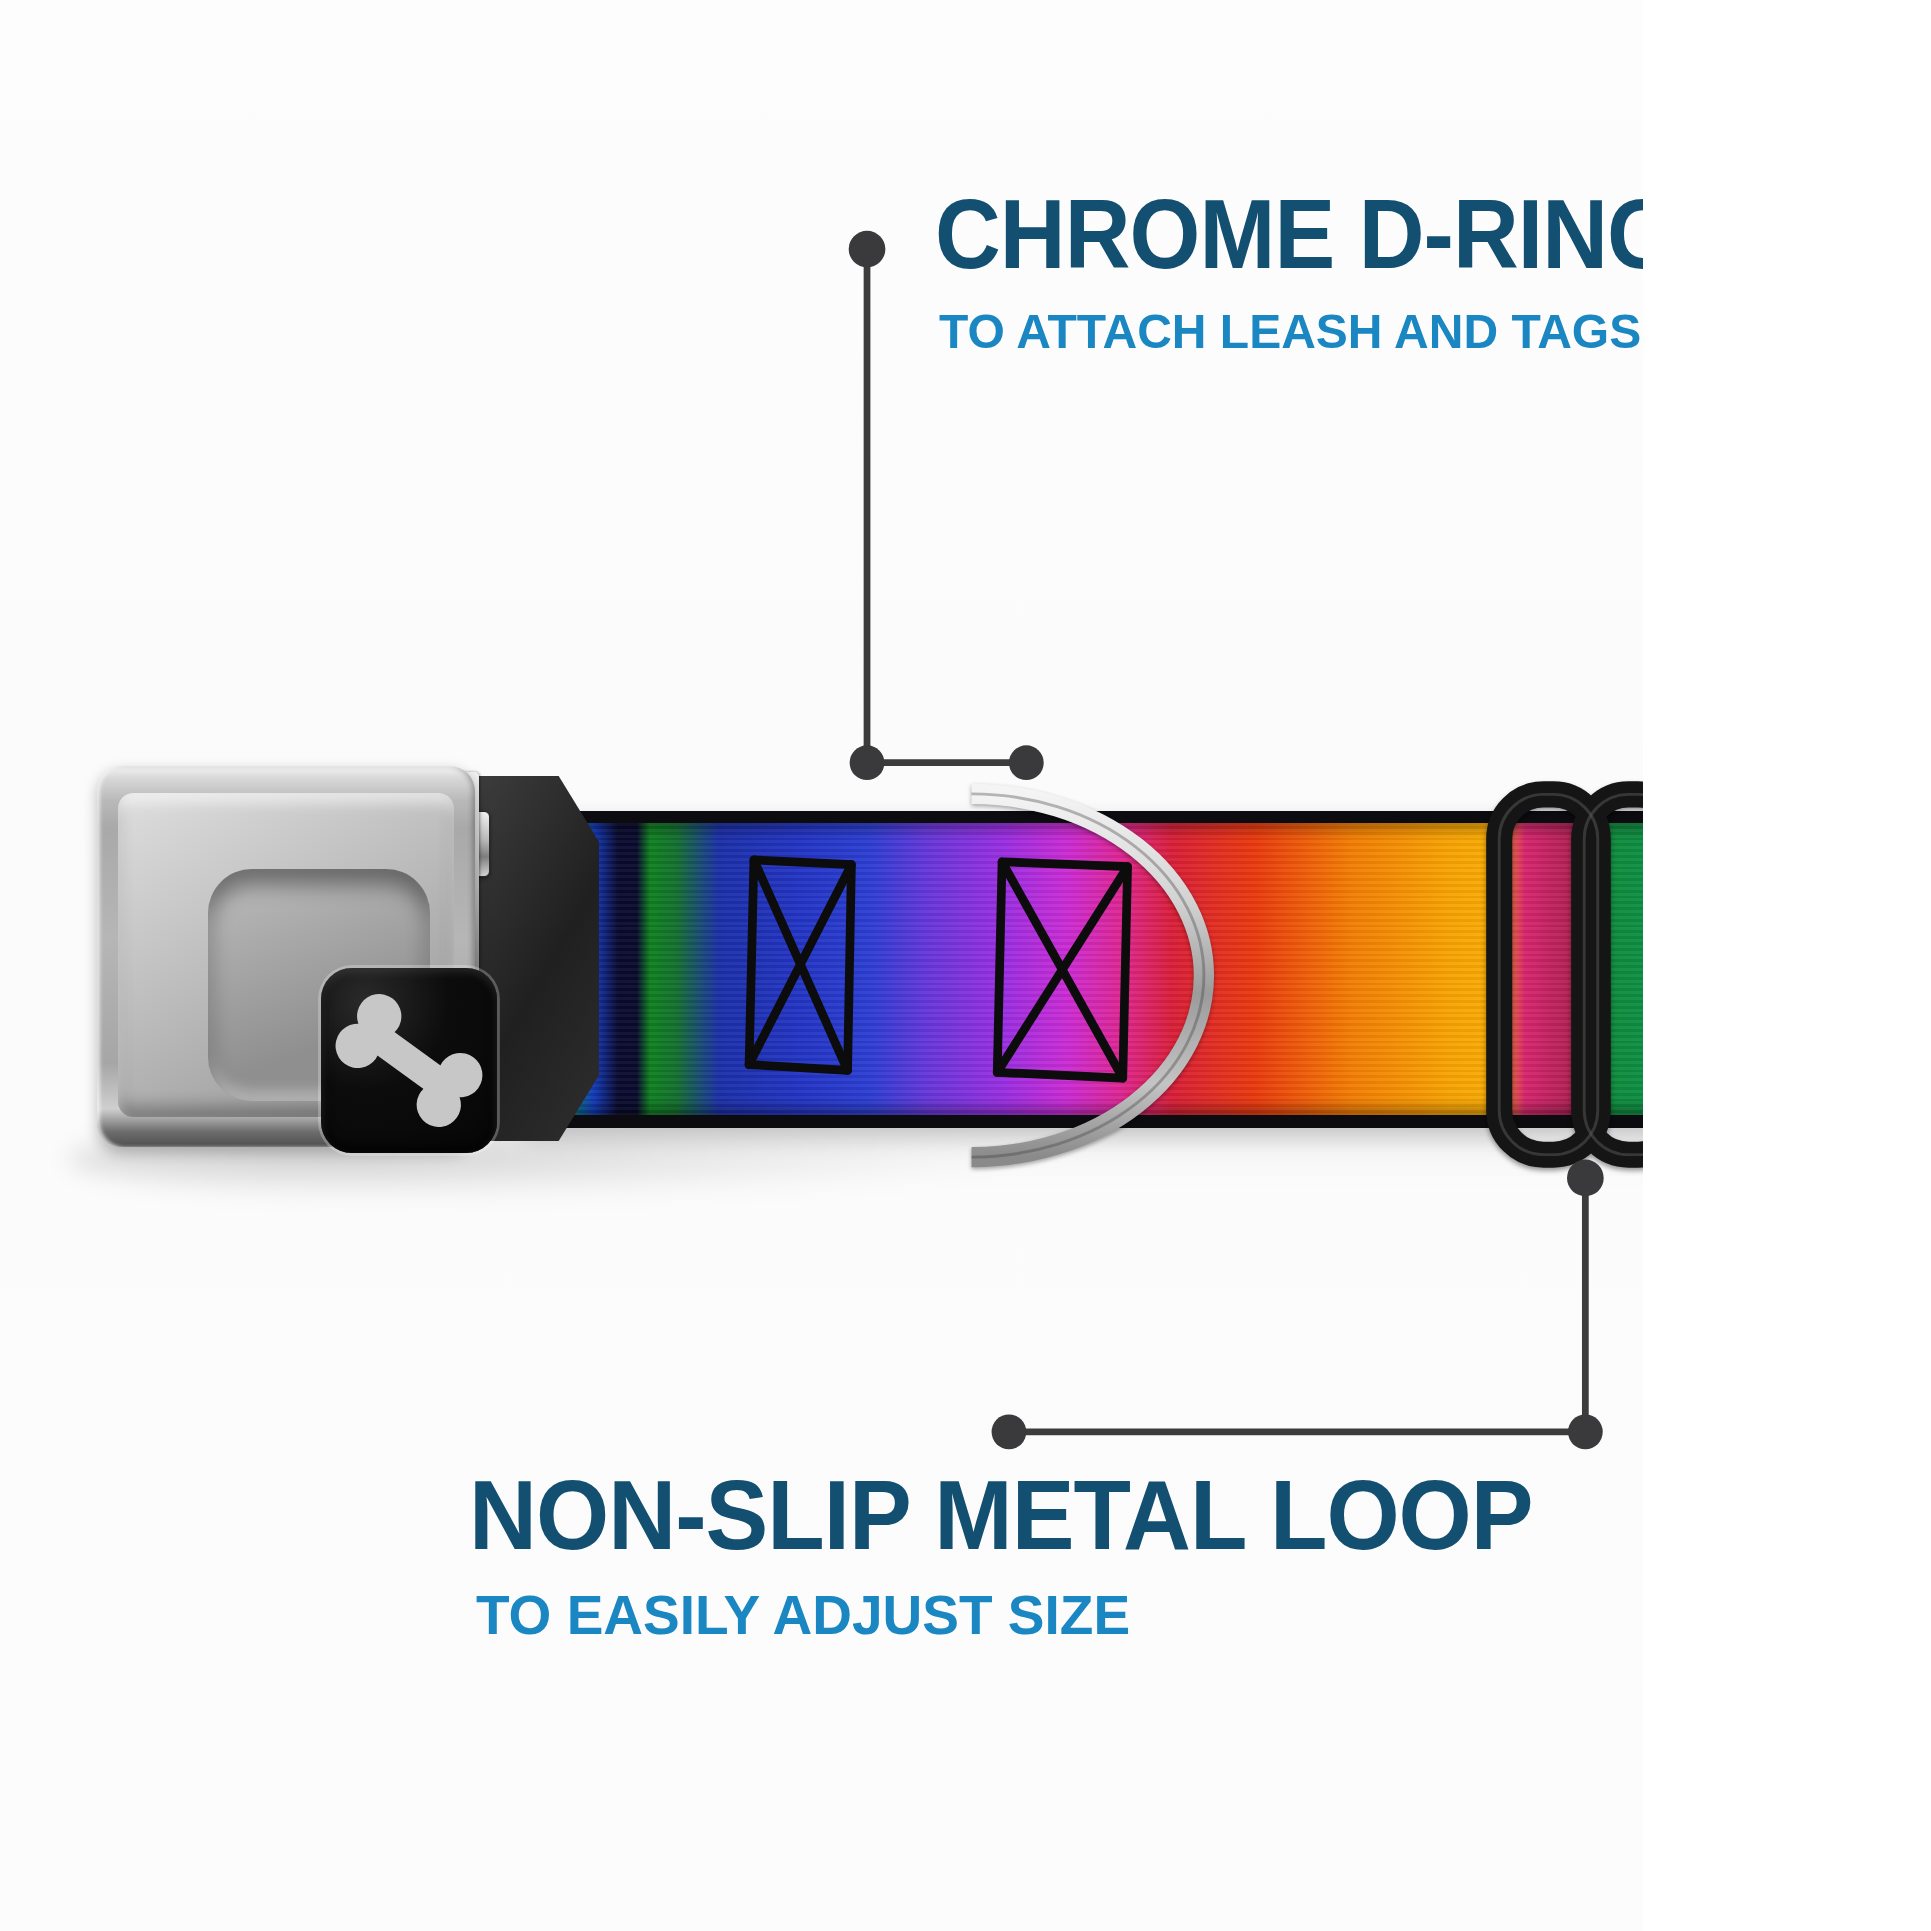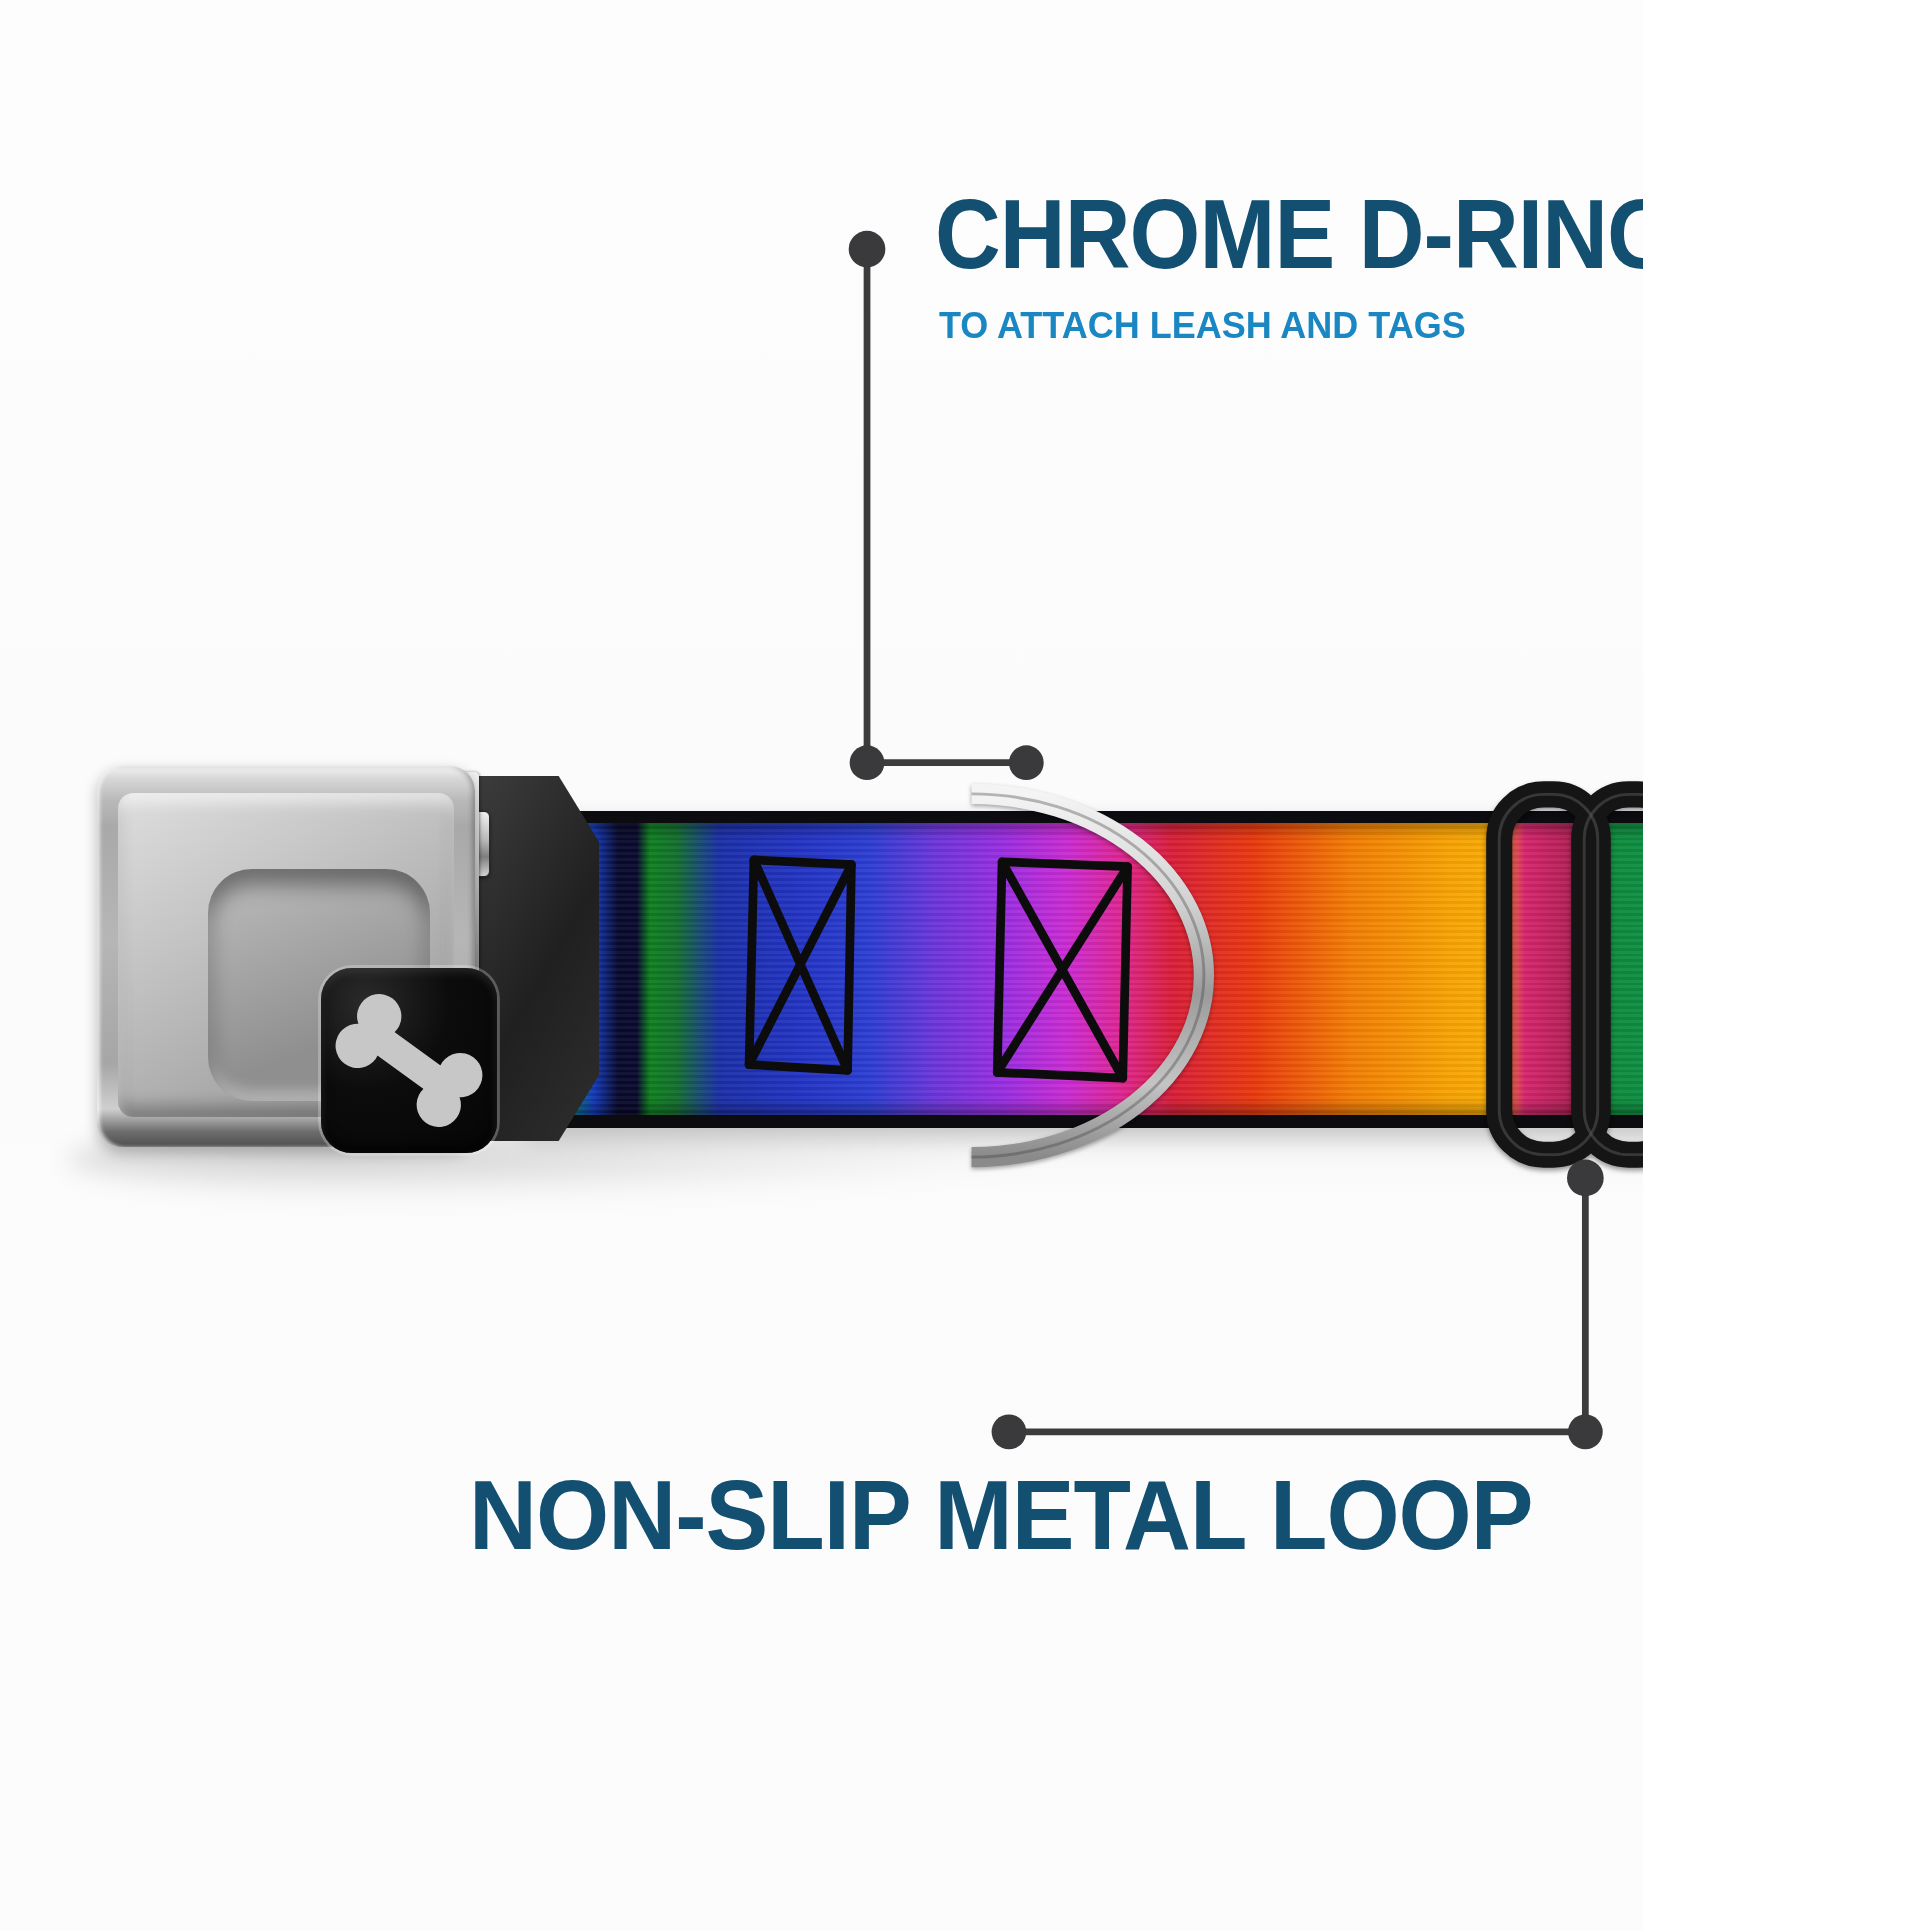--- a/index.html
+++ b/index.html
@@ -13,21 +13,21 @@
   
   .callout-title{
     font-weight:bold;color:#134F70;font-size:99px;line-height:1;
     letter-spacing:-1px;white-space:nowrap;transform-origin:left top;
   }
   .callout-sub{
     font-weight:bold;color:#1A87C2;line-height:1;white-space:nowrap;
     transform-origin:left top;letter-spacing:0px;
   }
   #top-title{left:935px;top:184px;transform:scaleX(.92);}
-  #top-sub{left:939px;top:308px;font-size:36px;}
+  #top-sub{left:939px;top:308px;font-size:48px;}
   #bottom-title{left:469px;top:1465px;transform:scaleX(.95);}
   #bottom-sub{left:476px;top:1588px;font-size:55px;}
 
   
   #collar-shadow{
     left:68px;top:1101px;width:1834px;height:116px;
     background:radial-gradient(ellipse 50% 50% at 14% 50%, rgba(0,0,0,.16), rgba(0,0,0,.05) 45%, rgba(0,0,0,0) 75%),
                linear-gradient(180deg, rgba(0,0,0,.06), rgba(0,0,0,0) 70%);
     filter:blur(11.6px);border-radius:50%;
   }
@@ -195,15 +195,16 @@
       <circle cx="1063" cy="790" r="18"></circle>
       <circle cx="1642" cy="1220" r="19"></circle>
       <circle cx="1642" cy="1483" r="18"></circle>
       <circle cx="1045" cy="1483" r="18"></circle>
     </g>
   </svg>
 
   <div class="abs callout-title" id="top-title">CHROME D-RING</div>
   <div class="abs callout-sub" id="top-sub">TO ATTACH LEASH AND TAGS</div>
   <div class="abs callout-title" id="bottom-title">NON-SLIP METAL LOOP</div>
+  <div class="abs callout-sub" id="bottom-sub">TO EASILY ADJUST SIZE</div>
 
 </div>
 
 
 </body></html>

